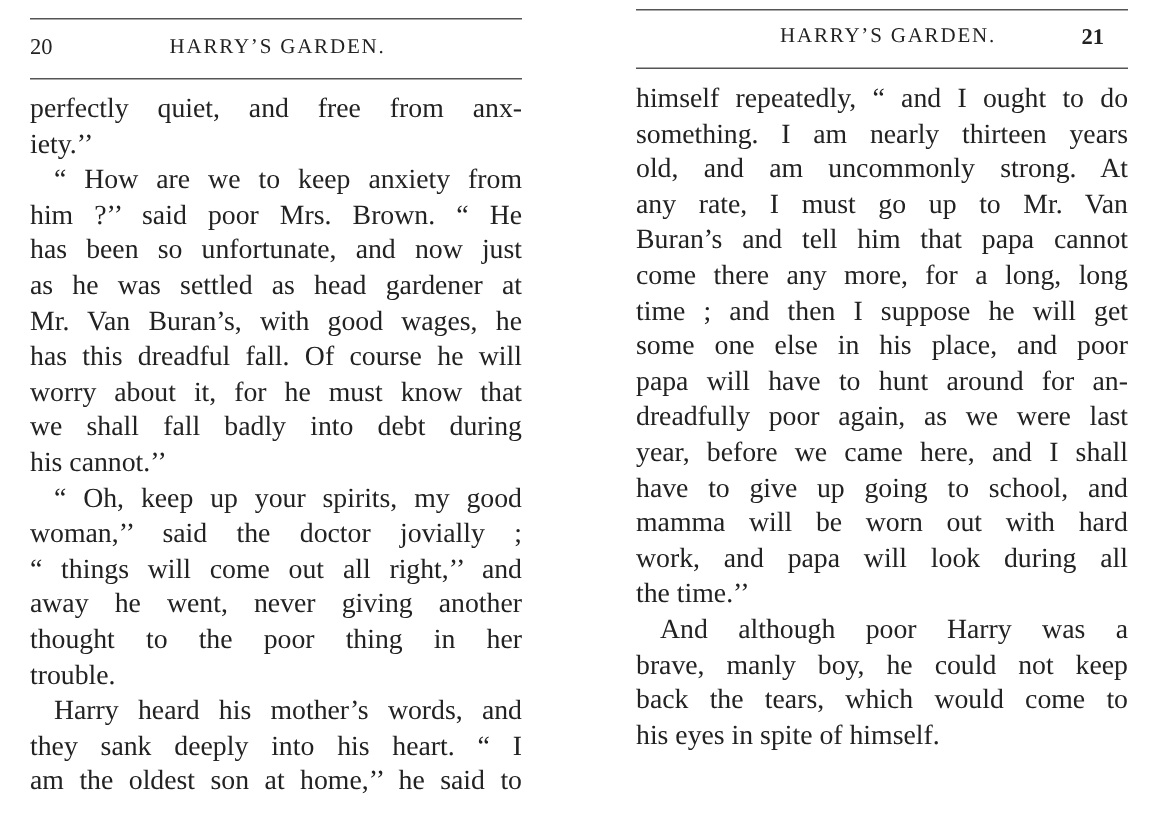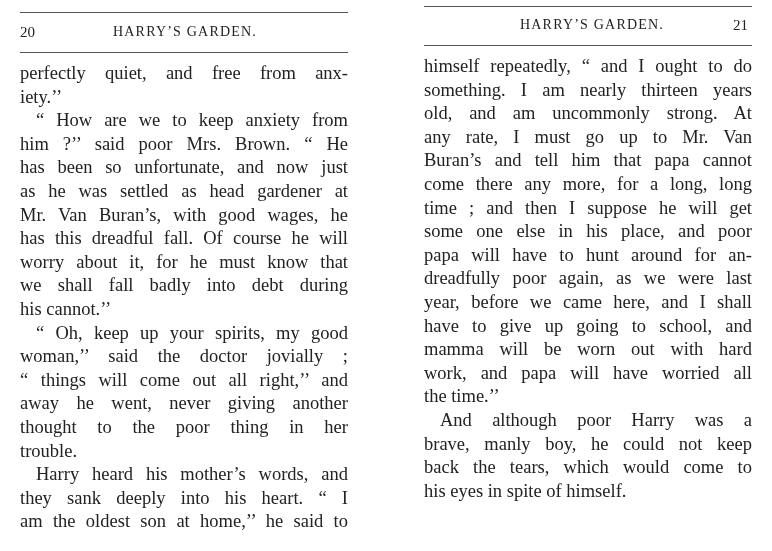--- a/index.html
+++ b/index.html
@@ -8,26 +8,26 @@
     font-family: "Liberation Serif", "DejaVu Serif", serif; color:#222;
   }
   .page { position:absolute; top:0; }
   .page.left { left:20px; width:328px; }
   .page.right { left:424px; width:328px; }
   .rule { position:absolute; left:0; right:0; height:1px; background:#555; }
   .left .rule.top { top:12px; }
   .left .rule.bottom { top:52px; }
   .right .rule.top { top:6px; }
   .right .rule.bottom { top:45px; }
-  .header { position:absolute; left:0; right:4px; height:20px; font-size:14px; letter-spacing:1.2px;text-align:center; }
+  .header { position:absolute; left:0; right:16px; height:20px; font-size:14px; letter-spacing:1.2px;text-align:center; }
   .left .header { top:24px; }
   .right .header { top:17px; }
   .pnum { position:absolute; font-size:15px; letter-spacing:0; }
   .left .pnum { left:0; }
-  .right .pnum { right:0; font-weight:normal; }
+  .right .pnum { right:0; font-weight:bold; }
   .left .htitle { position:absolute; left:93px; }
   .right .htitle { position:absolute; left:96px; }
   .body { position:absolute; left:0; right:0; font-size:18.5px; line-height:23.6px; }
   .left .body { top:62px; }
   .right .body { top:55px; }
   .line { display:block; white-space:nowrap; text-align:justify; text-align-last:justify; height:23.6px; }
   .line.last { text-align-last:left; }
   .line.indent { padding-left:16px; }
 </style>
 </head>
@@ -78,20 +78,20 @@
       <span class="line">any  rate,  I  must  go  up to Mr. Van</span>
       <span class="line">Buran’s and tell  him  that papa cannot</span>
       <span class="line">come there  any  more, for a long, long</span>
       <span class="line">time ;  and  then  I  suppose he will get</span>
       <span class="line">some  one  else  in his  place,  and  poor</span>
       <span class="line">papa  will  have  to hunt around  for an-</span>
       <span class="line">dreadfully poor  again, as we were  last</span>
       <span class="line">year, before we came here, and  I shall</span>
       <span class="line">have to give  up  going  to school, and</span>
       <span class="line">mamma  will  be  worn  out  with  hard</span>
-      <span class="line">work, and  papa  will  have  worried  all</span>
+      <span class="line">work, and  papa  will  look  during  all</span>
       <span class="line last">the time.’’</span>
       <span class="line indent">And  although  poor  Harry  was  a</span>
       <span class="line">brave, manly  boy, he  could  not  keep</span>
       <span class="line">back  the  tears,  which  would come  to</span>
       <span class="line last">his eyes in spite of himself.</span>
     </div>
 </div>
 
 </body></html>

